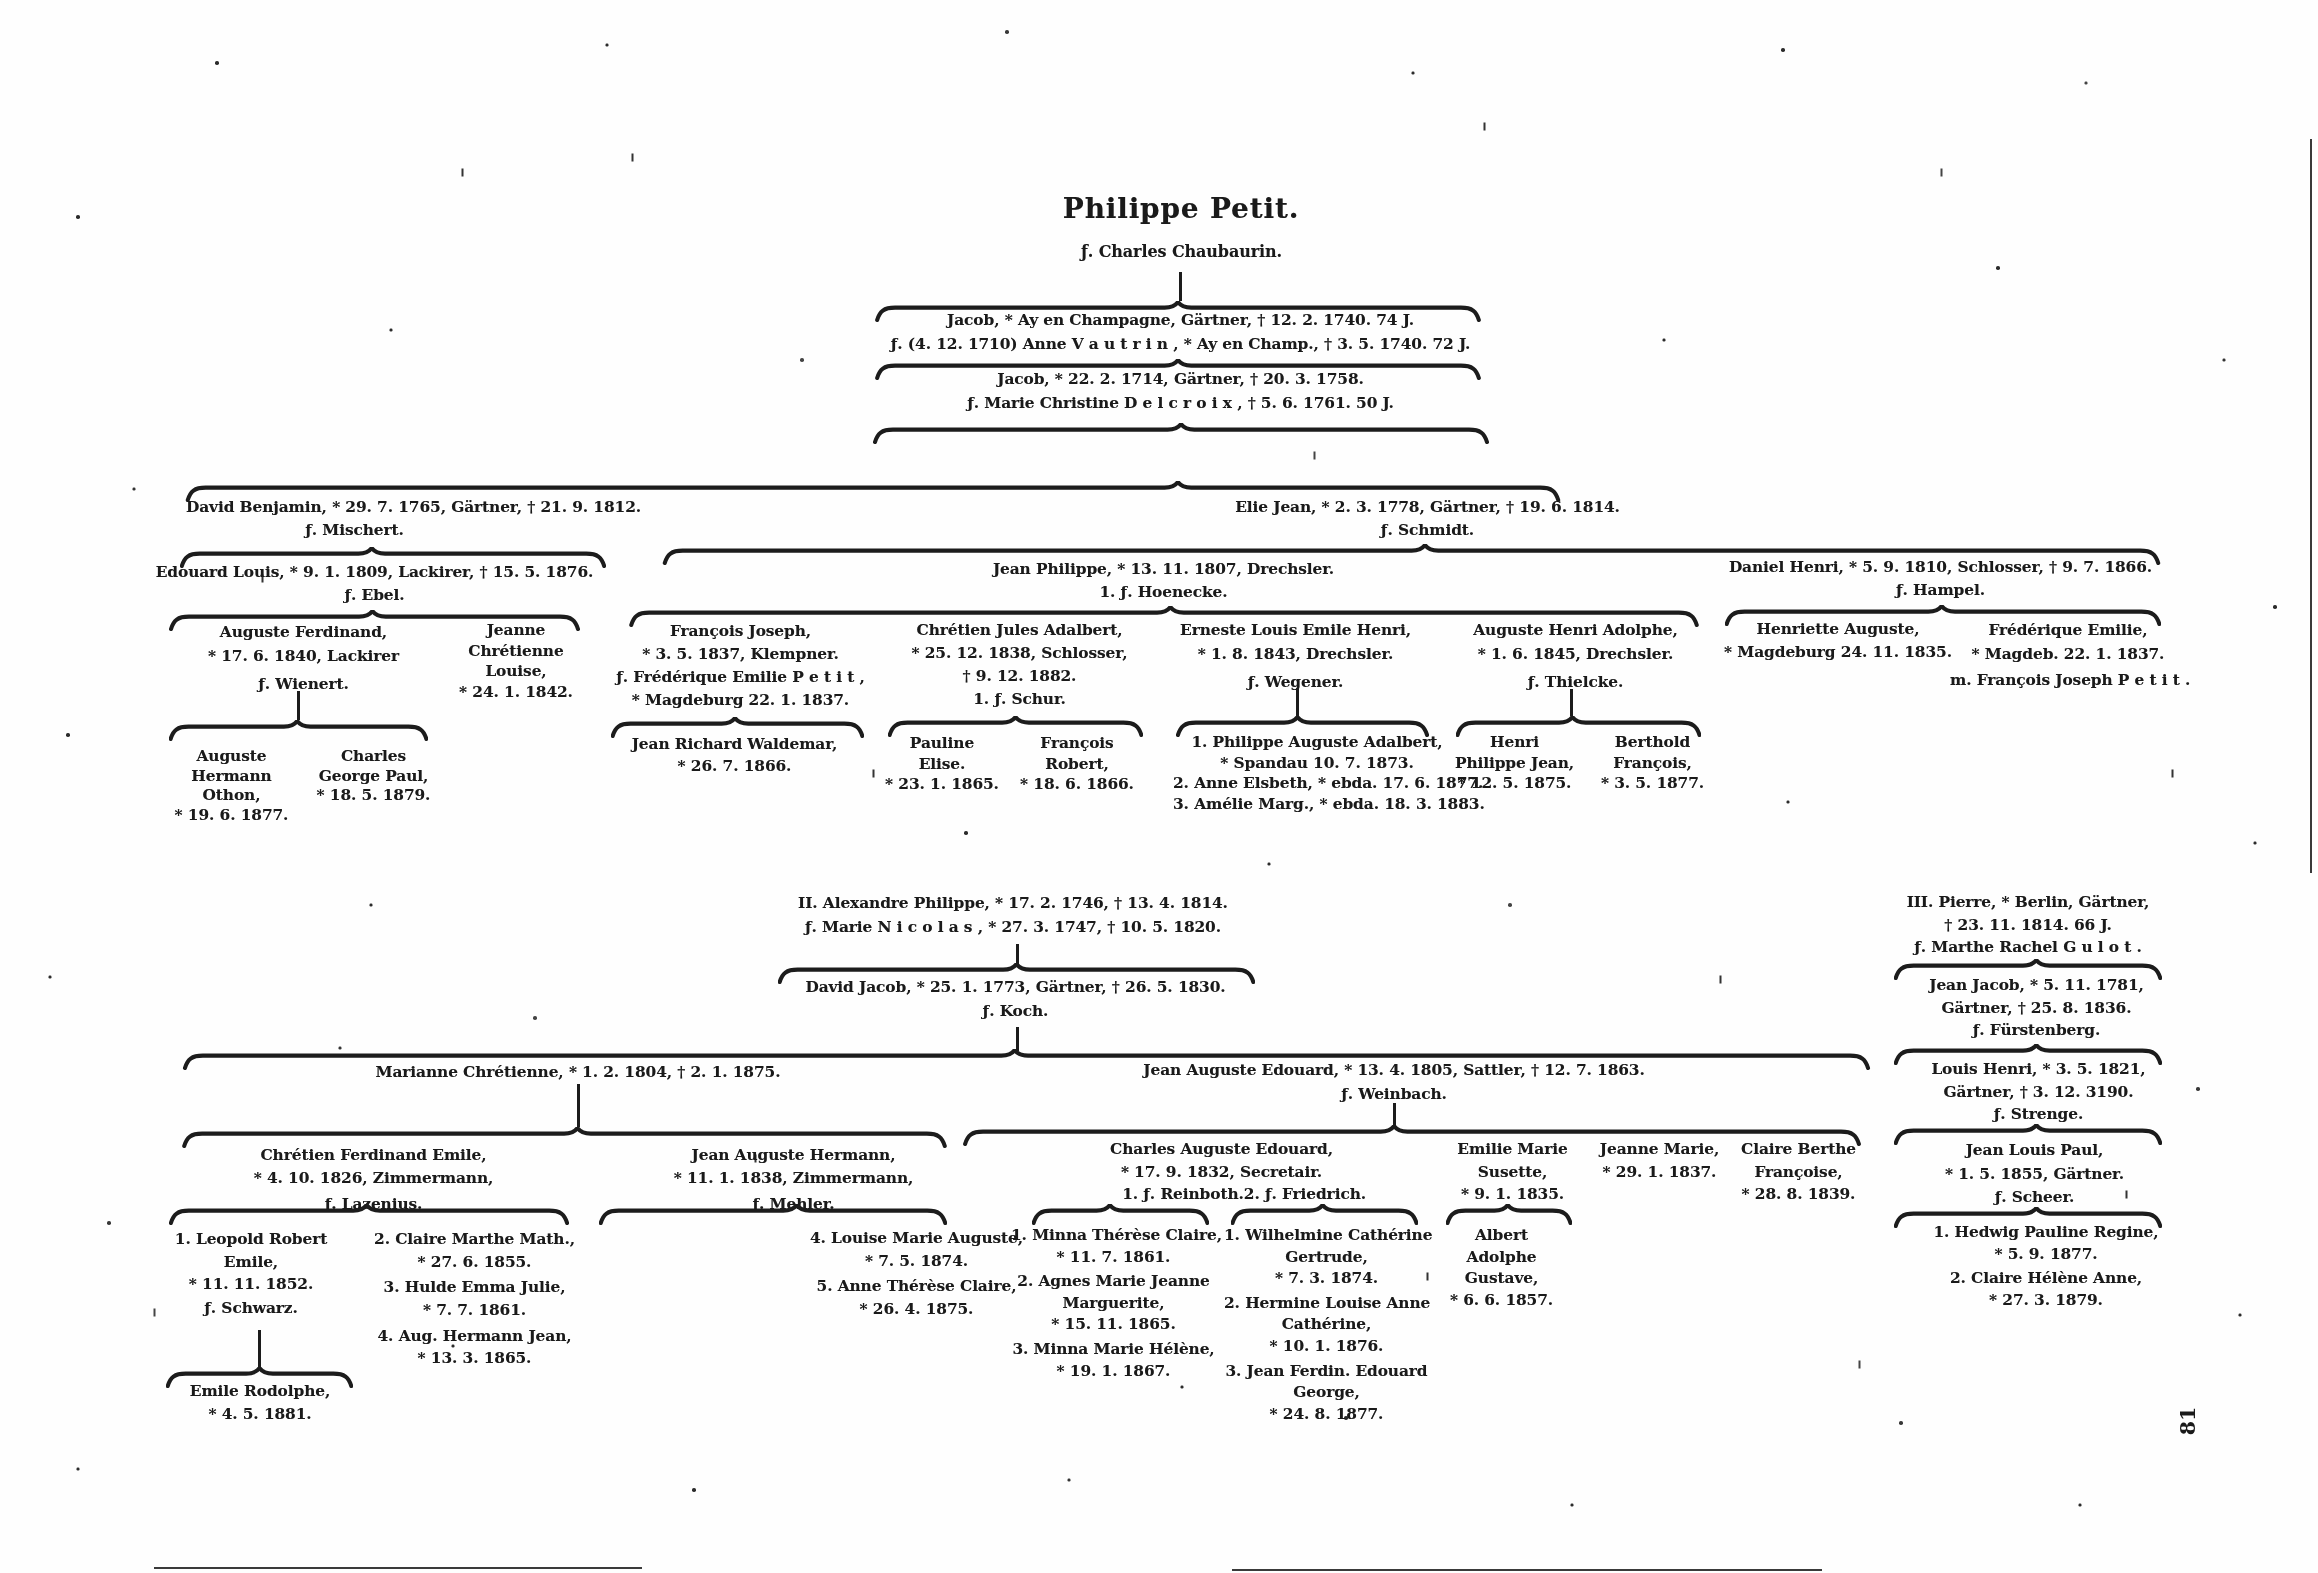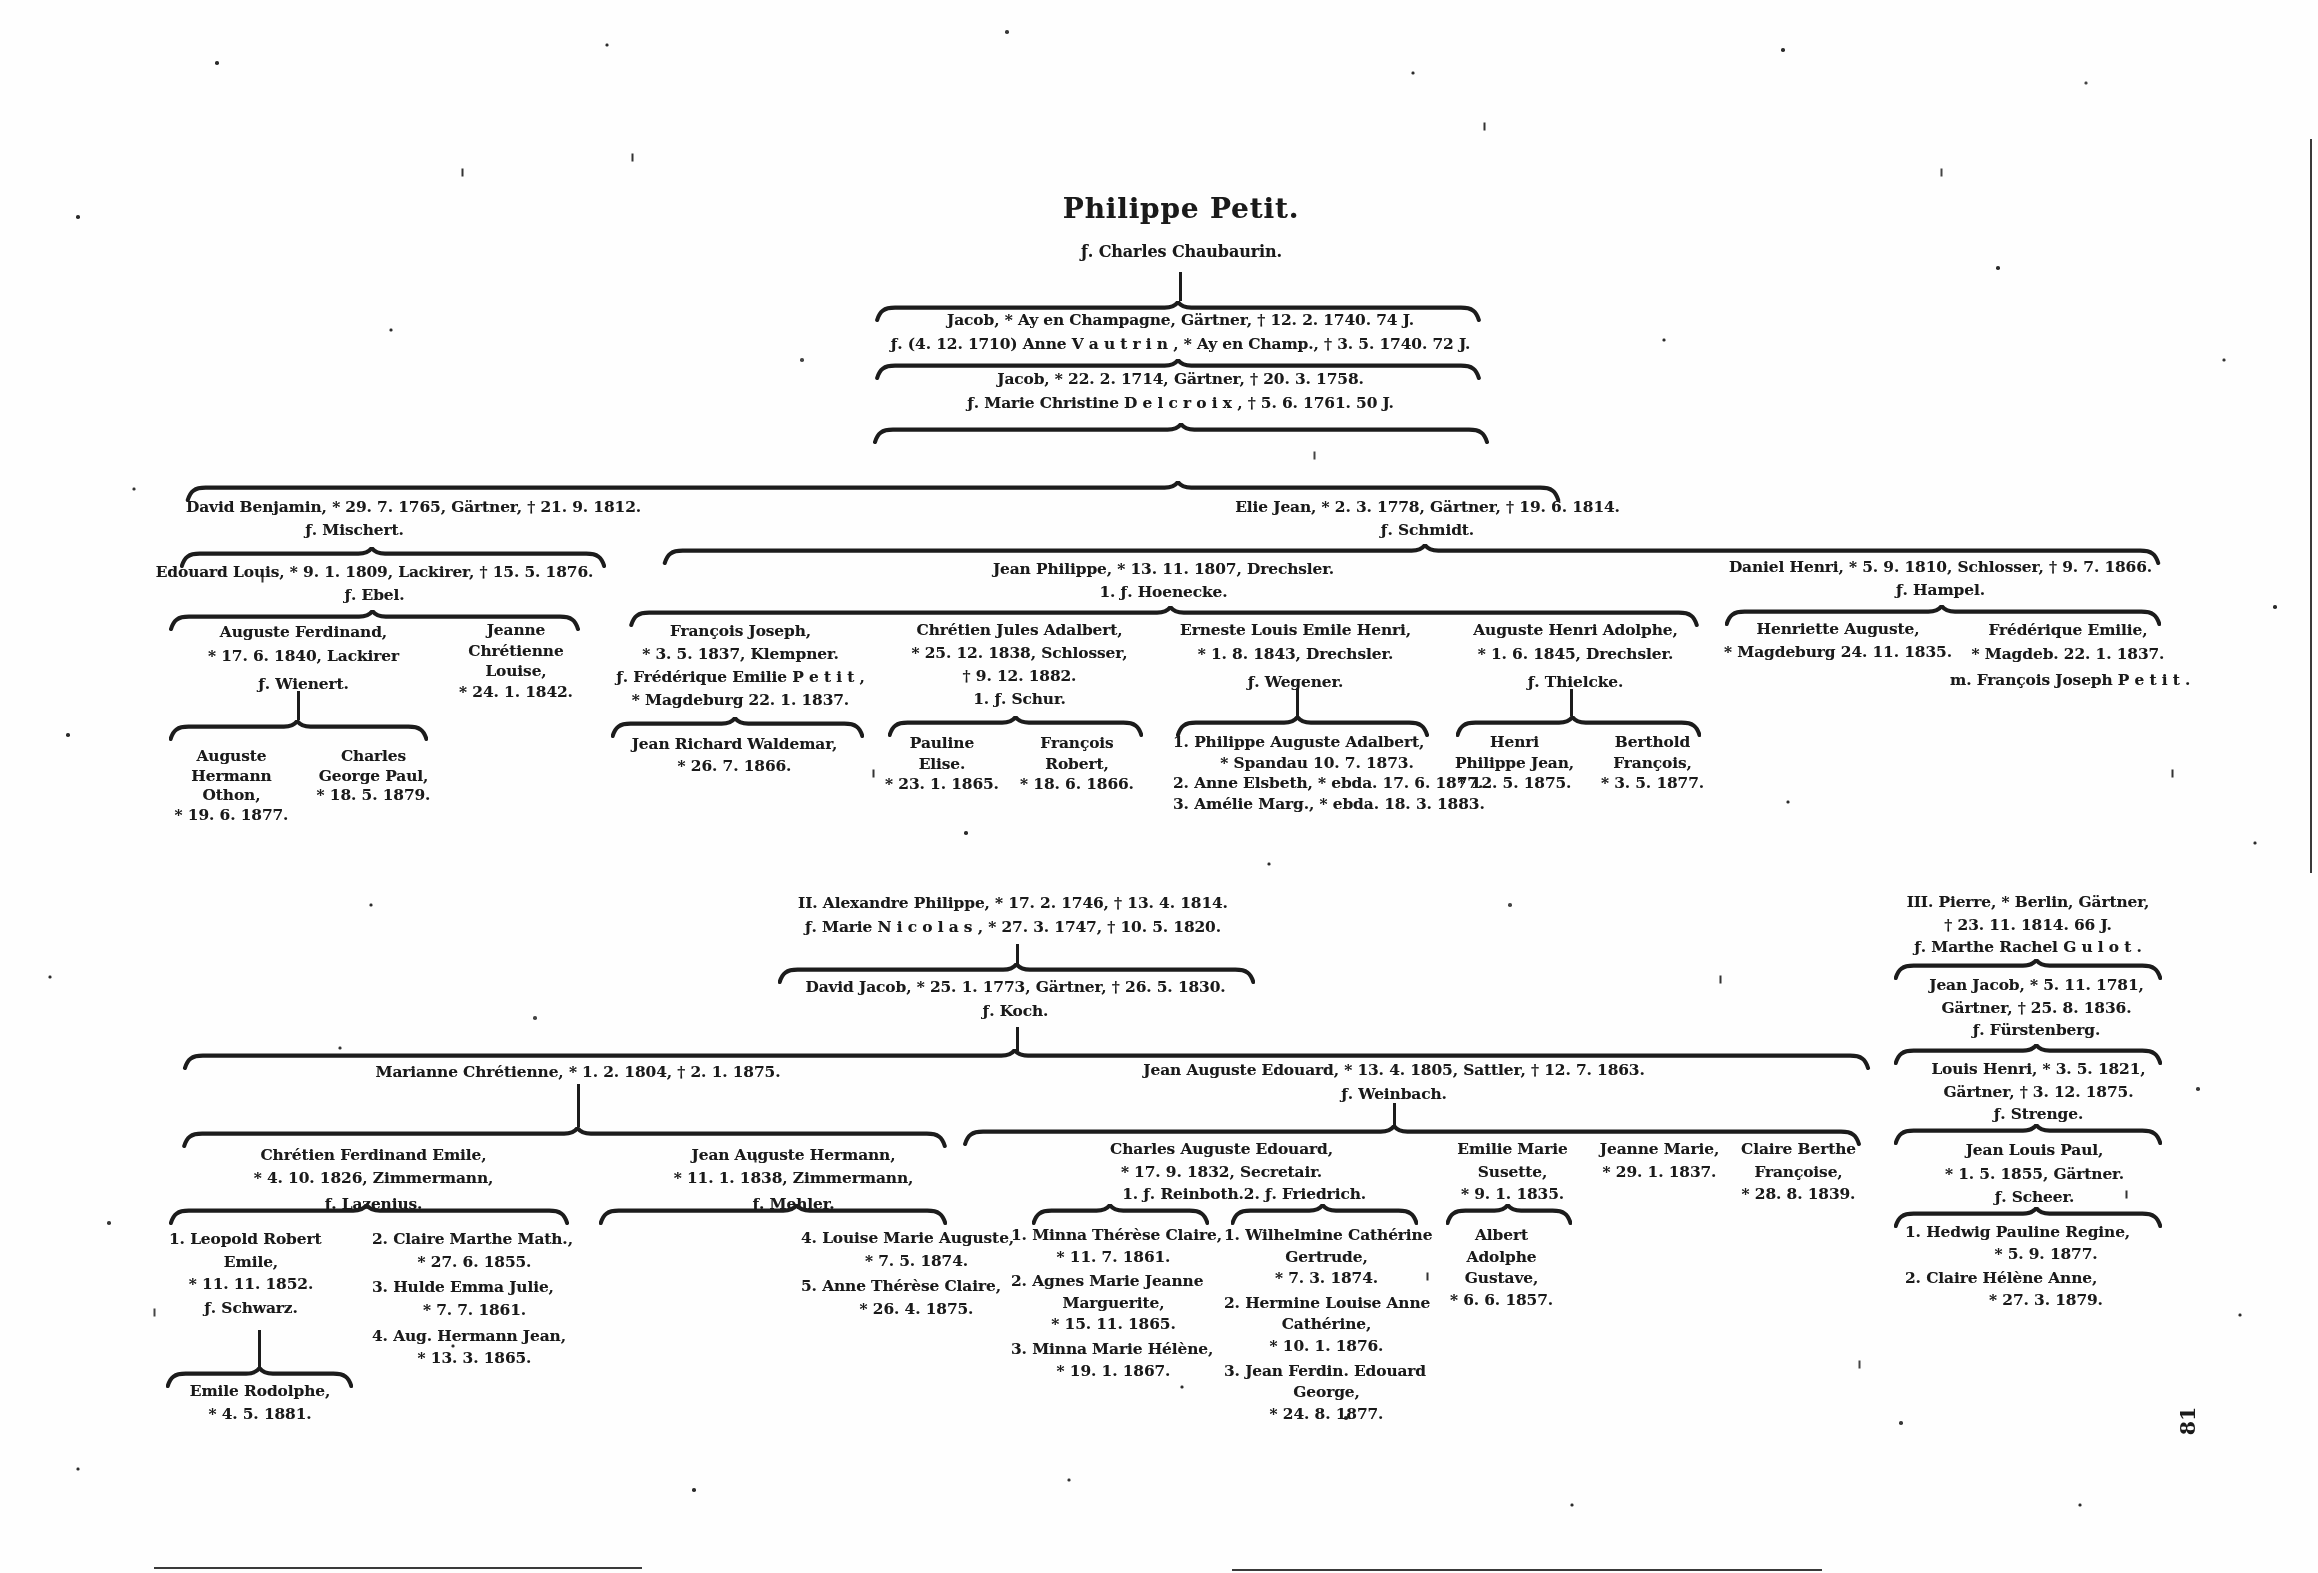--- a/index.html
+++ b/index.html
@@ -2,21 +2,21 @@
 <html style="font-size:8.2px"><head>
 <meta charset="utf-8">
 <title>Stammbaum</title>
 <style>
   html,body{margin:0;padding:0;background:#e8e8e4;}
   #canvas{position:relative;width:2319px;height:1573px;background:#fefefe;overflow:hidden;
           font-family:"DejaVu Serif","Liberation Serif",serif;color:#1a1a1a;}
   .node{position:absolute;font-weight:700;font-size:15.4px;line-height:22.6px;text-align:center;
         letter-spacing:-0.1px;text-shadow:0 0 0.5px rgba(20,20,20,0.35);white-space:nowrap;}
   .ln{display:block;}
-  .num{text-align:left;}
+  .num{text-align:center;}
   .mt6{margin-top:3.1px;}
   .mt10{margin-top:5.1px;}
   .mt26{margin-top:1px;}
   .lh38{line-height:19.5px;margin-top:15px;}.lh40{line-height:20.5px;}.lh42{line-height:21.6px;}
   .lh45{line-height:23px;}.lh46{line-height:23.6px;}
   .title{font-size:28px;letter-spacing:0.8px;line-height:36px;}
   .sub{font-size:16px;}
   .brace{position:absolute;height:20.5px;}
   .brace svg{display:block;width:100%;height:100%;}
   .vline{position:absolute;width:2.6px;background:#1c1c1c;}
@@ -434,21 +434,21 @@
     <span class="ln">Gärtner, † 25. 8. 1836.</span>
     <span class="ln">ƒ. Fürstenberg.</span>
   </div>
   <div class="brace" style="left:1894px;top:1044px;width:268px">
       <svg width="268" height="20.5" viewBox="0 0 522 40" xmlns="http://www.w3.org/2000/svg">
         <path d="M3 37 C8 20 16 13 38 13 L251.18200000000002 13 Q269.182 13 277.182 2 Q285.182 13 303.182 13 L484 13 C506 13 514 20 519 37" fill="none" stroke="#1c1c1c" stroke-width="8" stroke-linecap="round"></path>
       </svg>
     </div>
   <div class="node" style="left:1900px;top:1058px;width:277px">
     <span class="ln">Louis Henri, * 3. 5. 1821,</span>
-    <span class="ln">Gärtner, † 3. 12. 1875.</span>
+    <span class="ln">Gärtner, † 3. 12. 3190.</span>
     <span class="ln">ƒ. Strenge.</span>
   </div>
   <div class="brace" style="left:1894px;top:1124px;width:268px">
       <svg width="268" height="20.5" viewBox="0 0 522 40" xmlns="http://www.w3.org/2000/svg">
         <path d="M3 37 C8 20 16 13 38 13 L251.18200000000002 13 Q269.182 13 277.182 2 Q285.182 13 303.182 13 L484 13 C506 13 514 20 519 37" fill="none" stroke="#1c1c1c" stroke-width="8" stroke-linecap="round"></path>
       </svg>
     </div>
   <div class="node lh46" style="left:1896px;top:1139px;width:277px">
     <span class="ln">Jean Louis Paul,</span>
     <span class="ln">* 1. 5. 1855, Gärtner.</span>

